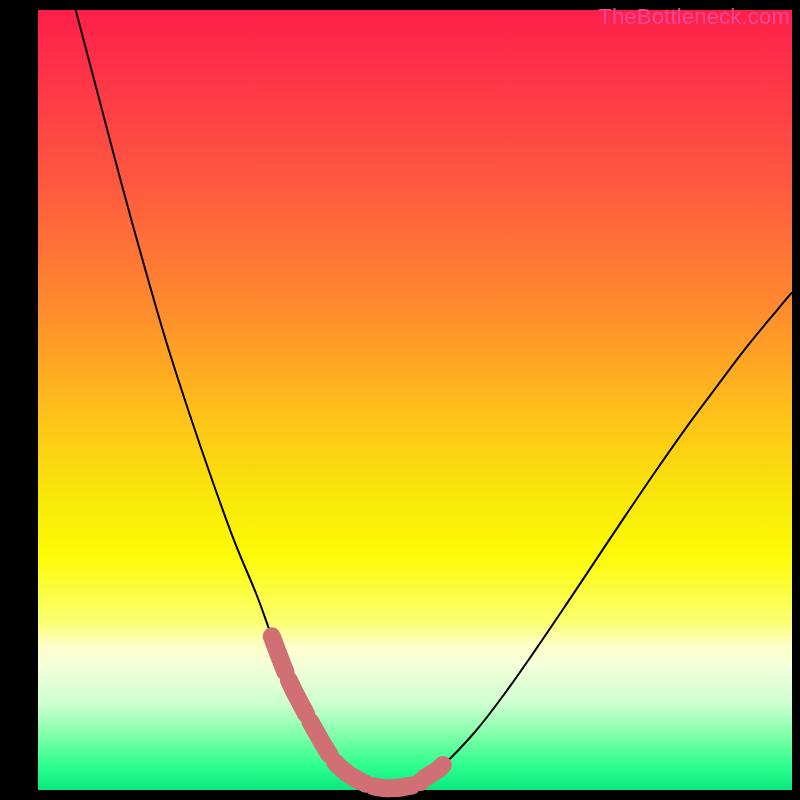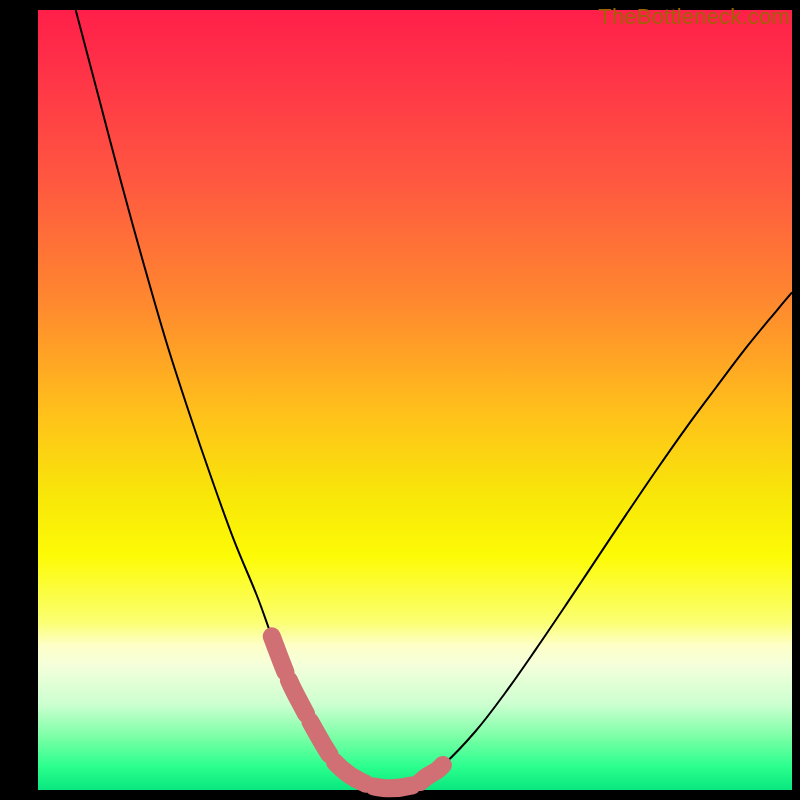--- a/index.html
+++ b/index.html
@@ -39,21 +39,21 @@
       #ccffd0 89%,
       #7fffa8 93%,
       #2bff8d 97%,
       #08e77f 100%
     );
   }
   .watermark {
     position: absolute;
     top: 4px;
     right: 10px;
-    color: #a16207;
+    color: #ec4899;
     font-size: 22px;
     font-weight: 400;
     letter-spacing: 0.2px;
     user-select: none;
   }
   svg.curve {
     position: absolute;
     left: 0;
     top: 0;
     width: 754px;

